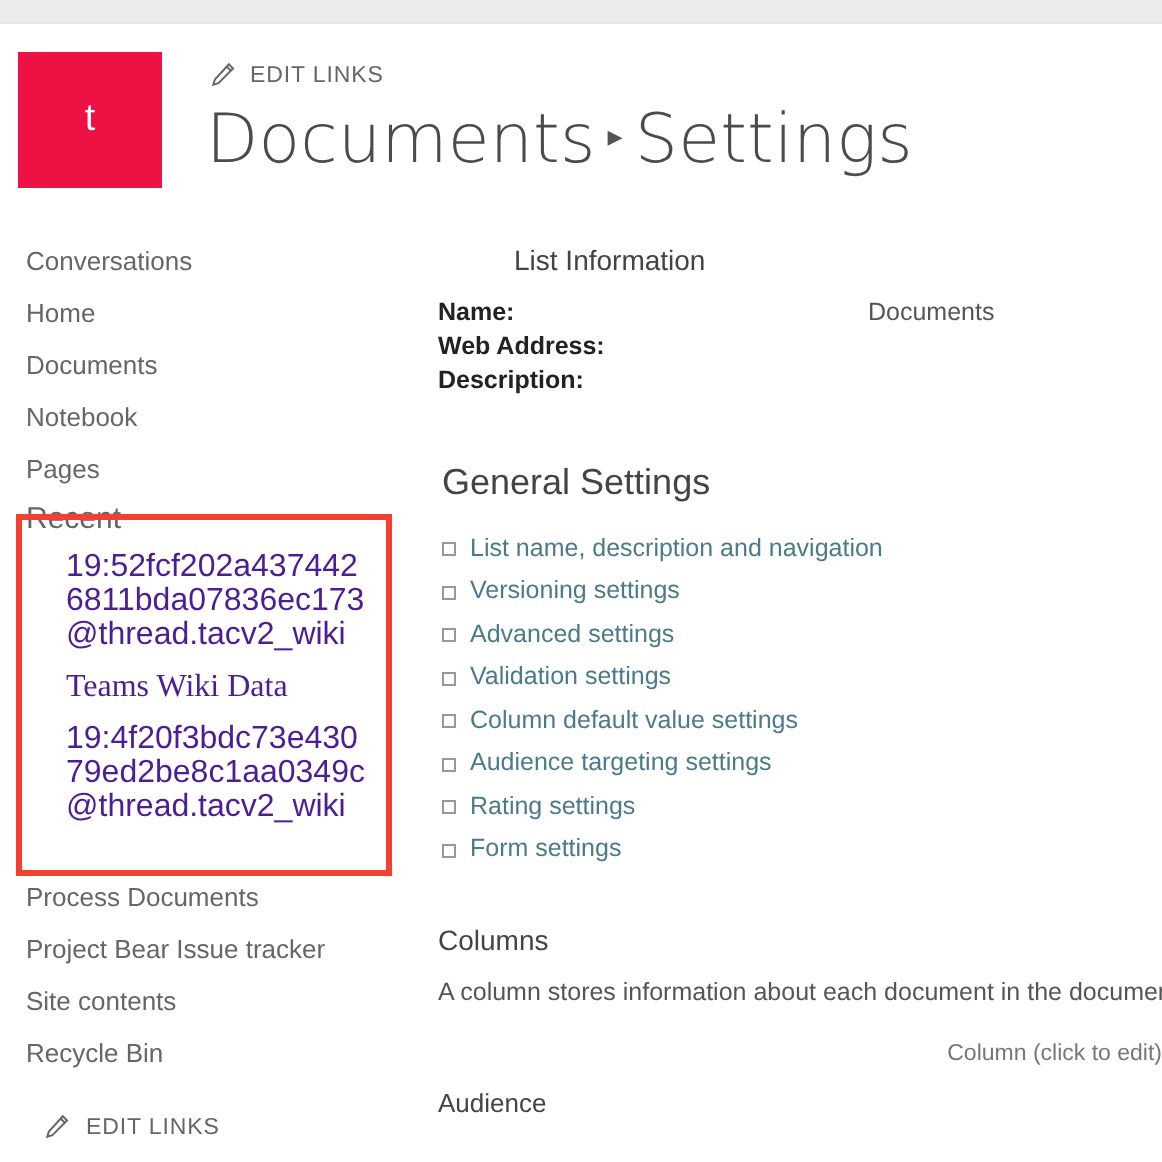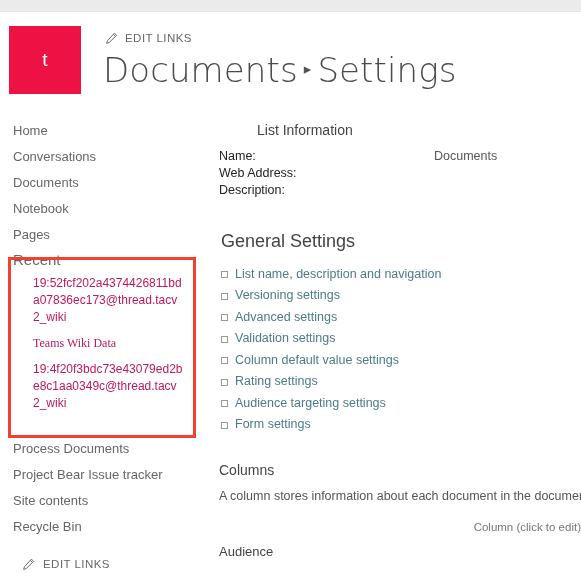--- a/index.html
+++ b/index.html
@@ -53,21 +53,21 @@
   .nav-item {
     font-size:13px; color:#666; padding:0 0 0 13px;
     height:26px; line-height:26px; white-space:nowrap;
   }
   .nav-heading {
     font-size:15px; color:#666; padding:0 0 0 13px;
     height:24px; line-height:24px;
   }
   .recent-children { padding-left:33px; padding-top:3px; }
   .recent-child {
-    font-size:12px; color:#be185d; line-height:17px;
+    font-size:16px; color:#4c1d95; line-height:17px;
     width:150px; word-break:break-all;
     margin-bottom:9px;
   }
   .recent-child.single { word-break:normal;font-family:Liberation Serif, serif; }
 
   
   .annotation-box {
     position:absolute; left:8px; top:257px;
     width:188px; height:181px;
     border:3px solid #f4402f;
@@ -80,21 +80,21 @@
     display:flex; align-items:center; gap:8px;
   }
 
   
   .content { position:absolute; left:219px; top:122px; width:362px; }
   .section-head {
     font-size:14px; color:#444; margin-bottom:11px;margin-left:38px;
   }
   .info-table { width:100%; border-collapse:collapse; }
   .info-table td { padding:0 0 3px 0; vertical-align:top; font-size:12.5px; }
-  .info-label { font-weight:normal; color:#222; width:215px; white-space:nowrap; }
+  .info-label { font-weight:bold; color:#222; width:215px; white-space:nowrap; }
   .info-value { color:#555; }
 
   .section-head2 {
     font-size:18px; color:#444; margin:31px 0 11px 2px;
   }
   .settings-list { list-style:none;text-align:center; }
   .settings-list li {
     display:flex; align-items:center; gap:7px;
     height:21.5px; padding-left:2px;
   }
@@ -136,22 +136,22 @@
       </svg>
     </span>
     <span class="edit-links-label">EDIT LINKS</span>
   </div>
 
   <div class="breadcrumb-title">
     <span class="crumb">Documents</span><span class="sep">▸</span><span class="crumb">Settings</span>
   </div>
 
   <div class="leftnav">
+    <div class="nav-item">Conversations</div>
     <div class="nav-item">Home</div>
-    <div class="nav-item">Conversations</div>
     <div class="nav-item">Documents</div>
     <div class="nav-item">Notebook</div>
     <div class="nav-item">Pages</div>
 
     <div class="nav-heading">Recent</div>
     <div class="recent-children">
       <div class="recent-child">19:52fcf202a4374426811bda07836ec173@thread.tacv2_wiki</div>
       <div class="recent-child single">Teams Wiki Data</div>
       <div class="recent-child">19:4f20f3bdc73e43079ed2be8c1aa0349c@thread.tacv2_wiki</div>
     </div>
@@ -213,25 +213,25 @@
       <li>
         <span class="bullet-sq"></span>
         <a class="settings-link">Validation settings</a>
       </li>
       <li>
         <span class="bullet-sq"></span>
         <a class="settings-link">Column default value settings</a>
       </li>
       <li>
         <span class="bullet-sq"></span>
+        <a class="settings-link">Audience targeting settings</a>
+      </li>
+      <li>
+        <span class="bullet-sq"></span>
         <a class="settings-link">Rating settings</a>
-      </li>
-      <li>
-        <span class="bullet-sq"></span>
-        <a class="settings-link">Audience targeting settings</a>
       </li>
       <li>
         <span class="bullet-sq"></span>
         <a class="settings-link">Form settings</a>
       </li>
     </ul>
 
     <div class="columns-head">Columns</div>
     <div class="columns-desc">A column stores information about each document in the document li</div>
     <div class="col-table-head">Column (click to edit)</div>

